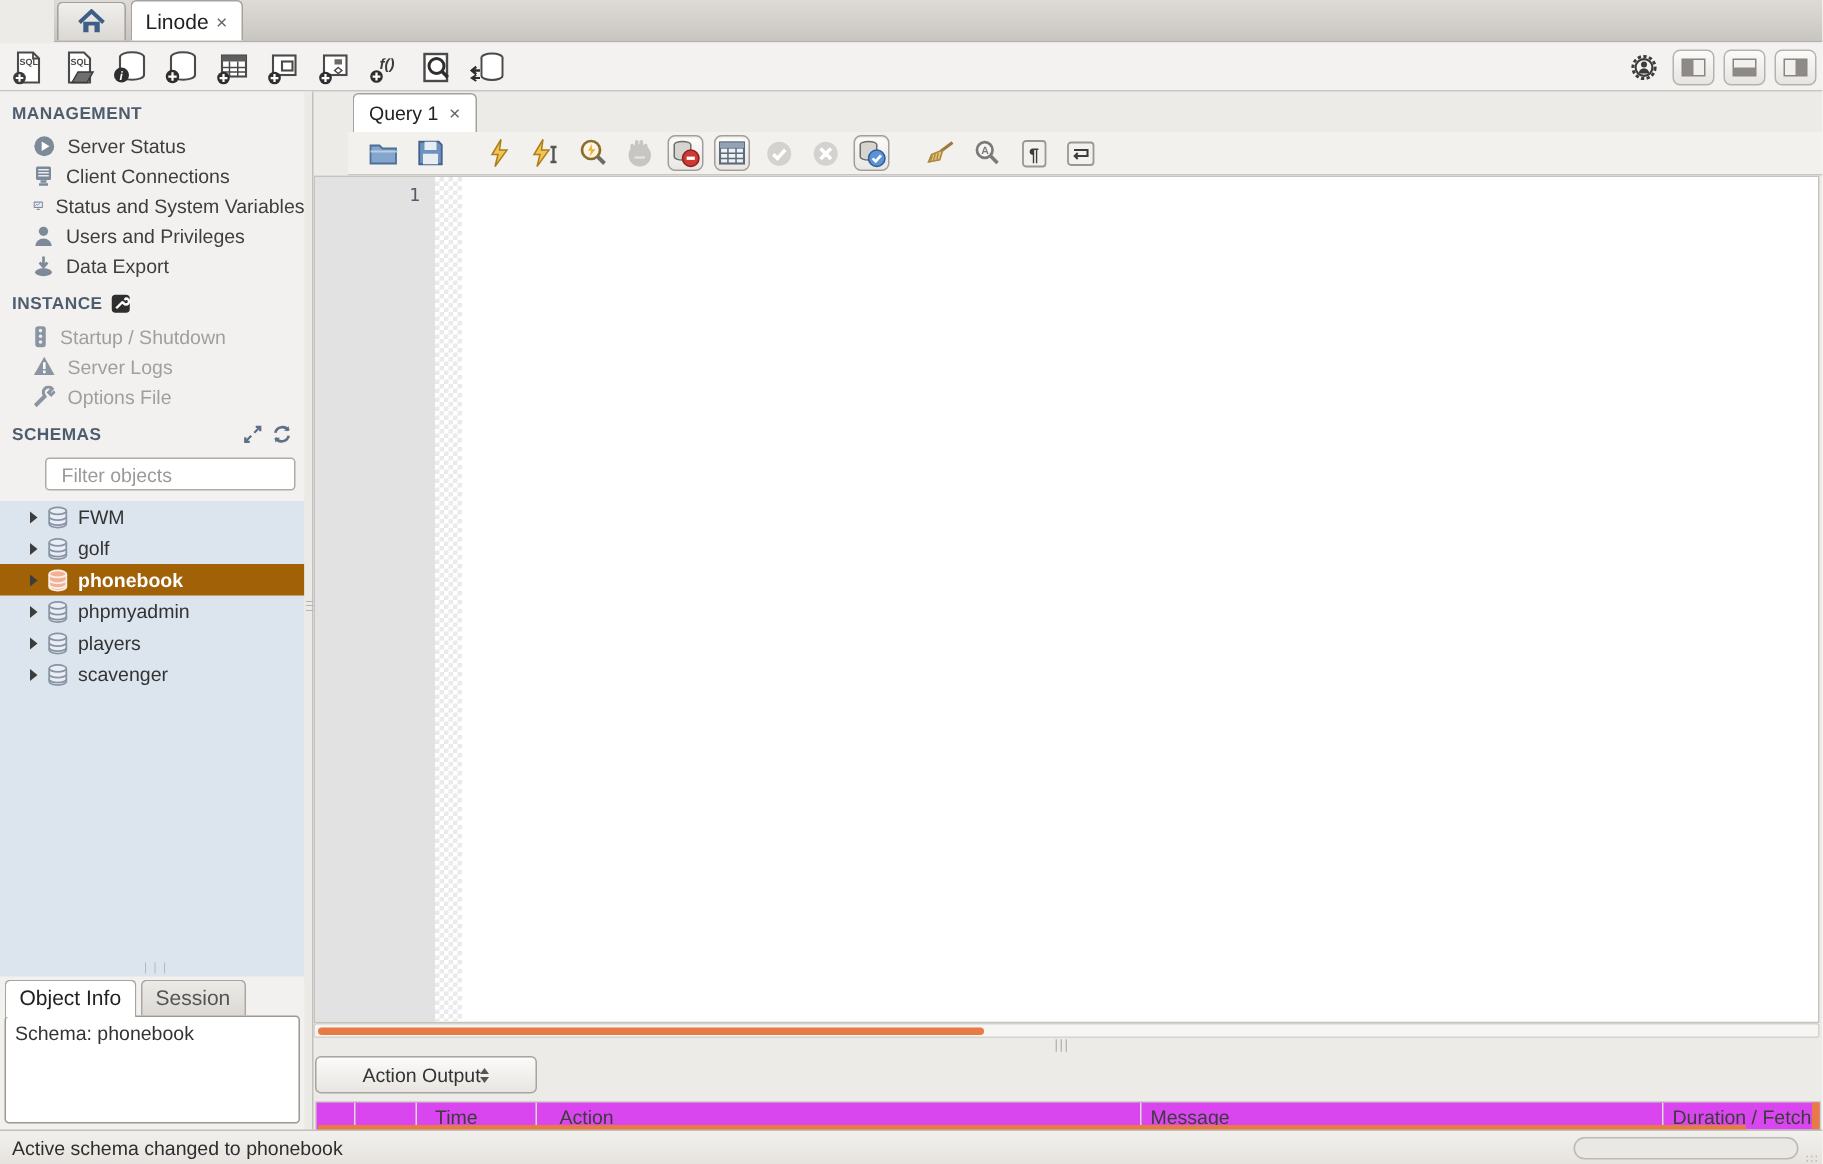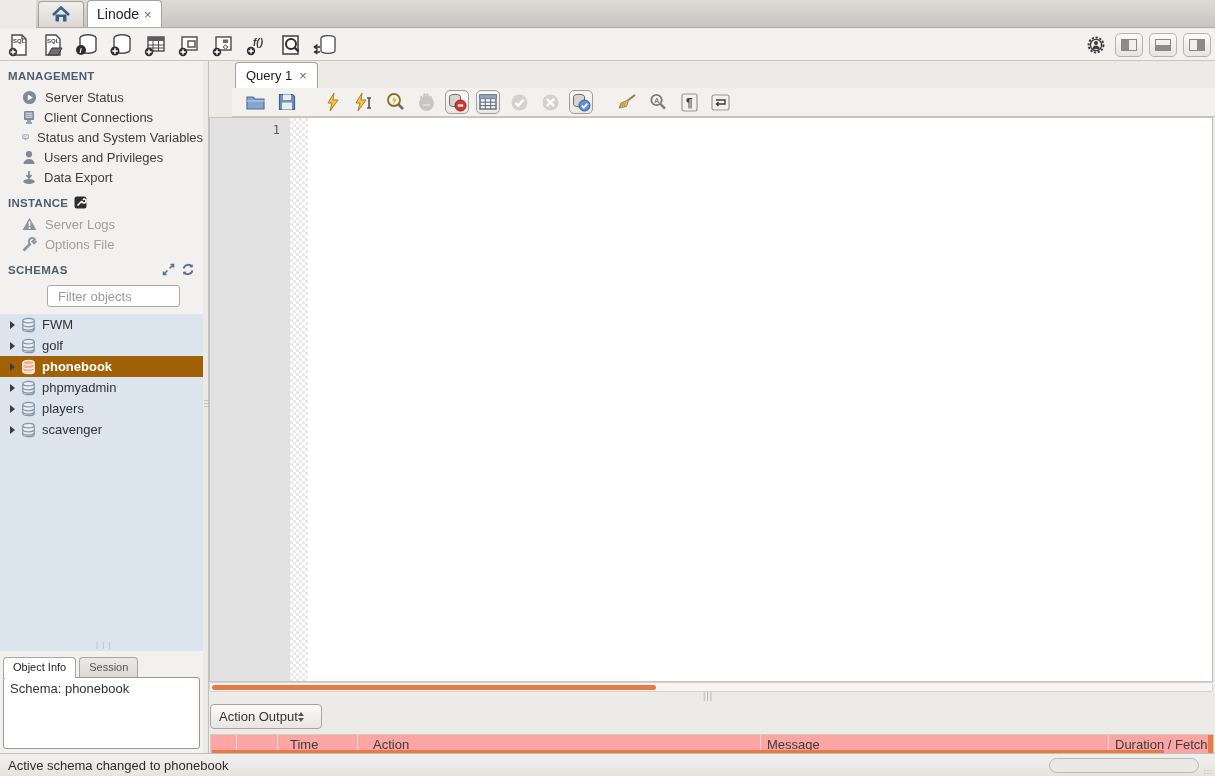--- a/index.html
+++ b/index.html
@@ -40,37 +40,37 @@
 
   
   .sidebar{position:absolute;top:61px;left:0;width:203px;bottom:23px;
     background:#f2f1ef;display:flex;flex-direction:column;}
   .section-hdr{padding:9px 8px 5px;font-weight:bold;font-size:11.5px;color:#4e5d6e;
     letter-spacing:.3px;display:flex;align-items:center;gap:6px;}
   .section-hdr .spacer{flex:1;}
   .side-item{height:20px;display:flex;align-items:center;padding-left:22px;gap:8px;
     color:#3e3e3e;white-space:nowrap;overflow:hidden;}
   .side-item.disabled{color:#9f9f9f;}
-  .filter-wrap{margin:4px 23px 2px;padding-left:24px;}
+  .filter-wrap{margin:4px 6px 2px;padding-left:24px;}
   .filter-box{width:100%;height:22px;border:1px solid #aeaba7;border-radius:3px;
     background:#fff;display:flex;align-items:center;gap:5px;padding:0 5px;}
   .filter-box input{border:none;outline:none;flex:1;font-size:13px;color:#444;
     font-family:inherit;background:transparent;}
   .filter-box input::placeholder{color:#9a9a9a;}
   .schema-tree{flex:1;background:#dce4ee;margin-top:5px;overflow:hidden;position:relative;}
-  .tree-row{height:21px;display:flex;align-items:center;padding-left:10px;gap:6px;color:#333;}
+  .tree-row{height:21px;display:flex;align-items:center;padding-left:20px;gap:6px;color:#333;}
   .tree-row.selected{background:#a16207;color:#fff;font-weight:bold;}
   .exp{width:0;height:0;border-left:5px solid #3c3c3c;border-top:4px solid transparent;
     border-bottom:4px solid transparent;flex:none;}
   .tree-grip{position:absolute;bottom:2px;left:96px;color:#b0b8c4;font-size:8px;letter-spacing:1px;}
   .db-body{fill:#eaeef4;stroke:#8694a6;stroke-width:1.2;}
   .selected .db-body{fill:#f0b294;stroke:#fdf0e8;}
   .obj-tabs{display:flex;align-items:flex-end;height:26px;padding-left:3px;gap:3px;}
   .obj-tab{border:1px solid #a8a5a1;border-bottom:none;border-radius:4px 4px 0 0;
-    padding:3px 9px 4px;background:linear-gradient(#eceae7,#dcd9d5);color:#555;font-size:11px;}
+    padding:3px 9px 4px;background:linear-gradient(#eceae7,#dcd9d5);color:#555;font-size:14px;}
   .obj-tab.active{background:#fff;color:#222;position:relative;top:1px;padding-bottom:5px;}
   .info-box{border:1px solid #9b9894;border-radius:3px;background:#fff;
     margin:0 3px 4px;height:72px;padding:3px 6px;color:#333;}
 
   
   .v-splitter{position:absolute;left:203px;top:61px;width:6px;bottom:23px;
     background:#eceae7;border-right:1px solid #c3c0bc;}
   .v-grip{position:absolute;top:338px;left:1px;color:#aeaba7;font-size:9px;line-height:3px;}
 
   
@@ -96,27 +96,27 @@
   .editor-area{flex:1;background:#fff;}
   .editor-hscroll{position:absolute;left:0;right:2px;top:621px;height:10px;
     background:#f6f5f3;border:1px solid #d6d3cf;border-radius:2px;}
   .editor-hscroll .thumb{position:absolute;left:2px;top:2px;height:5px;width:444px;
     background:#e87a45;border-radius:3px;}
   .h-splitter{position:absolute;left:0;right:0;top:632px;height:8px;}
   .h-grip{position:absolute;left:494px;top:-2px;color:#aeaba7;font-size:9px;letter-spacing:1px;}
 
   
   .action-output{position:absolute;left:0;right:0;top:640px;bottom:0;}
-  .ao-select{position:absolute;left:1px;top:3px;width:112px;height:25px;
+  .ao-select{position:absolute;left:1px;top:3px;width:148px;height:25px;
     border:1px solid #a8a5a1;border-radius:4px;background:linear-gradient(#fcfbfa,#e8e5e1);
-    display:flex;align-items:center;justify-content:flex-start;padding:0 8px;color:#333;}
+    display:flex;align-items:center;justify-content:center;padding:0 8px;color:#333;}
   .stepper{display:flex;flex-direction:column;gap:2px;align-items:center;}
   .stp-up{width:0;height:0;border-bottom:4px solid #555;border-left:3.5px solid transparent;border-right:3.5px solid transparent;}
   .stp-dn{width:0;height:0;border-top:4px solid #555;border-left:3.5px solid transparent;border-right:3.5px solid transparent;}
-  .ao-header{position:absolute;left:1px;right:1px;top:33px;height:20px;background:#fca5a5;
+  .ao-header{position:absolute;left:1px;right:1px;top:33px;height:20px;background:#d946ef;
     border:1px solid #d2cfcb;display:flex;align-items:center;color:#3c3c3c;overflow:hidden;}
   .ao-col{height:100%;display:flex;align-items:center;border-right:1px solid #dedbd7;
     padding-left:12px;white-space:nowrap;overflow:hidden;flex:none;}
   .ao-hscroll{position:absolute;left:3px;top:49px;height:4px;width:952px;background:#e87a45;}
   .ao-vscroll{position:absolute;right:2px;top:34px;width:5px;height:18px;background:#e87a45;}
 
   
   .status-bar{position:absolute;left:0;right:0;bottom:0;height:23px;
     background:linear-gradient(#f2f0ed,#e6e3df);border-top:1px solid #c2bfbb;
     display:flex;align-items:center;padding-left:8px;color:#2e2e2e;}
@@ -284,20 +284,29 @@
     </svg>
     <span>Data Export</span>
   </div>
 
   <div class="section-hdr">
     <span>INSTANCE</span>
     <svg width="13" height="13" viewBox="0 0 13 13">
       <rect x="0.5" y="0.5" width="12" height="12" rx="2.5" fill="#2e2e2e"></rect>
       <path d="M3.5 9.5 L8 5 M8 5 a2 2 0 1 0 2 -2 l-1 1" fill="none" stroke="#fff" stroke-width="1.6"></path>
     </svg>
+  </div>
+  <div class="side-item disabled">
+    <svg width="10" height="15" viewBox="0 0 10 15">
+      <rect x="1.5" y="0.5" width="7" height="14" rx="2" fill="#8b95a1"></rect>
+      <circle cx="5" cy="3.4" r="1.2" fill="#e9edf2"></circle>
+        <circle cx="5" cy="7.2" r="1.2" fill="#e9edf2"></circle>
+        <circle cx="5" cy="11" r="1.2" fill="#e9edf2"></circle>
+    </svg>
+    <span>Startup / Shutdown</span>
   </div>
   <div class="side-item disabled">
     <svg width="15" height="14" viewBox="0 0 15 14">
       <path d="M7.5 0.8 L14.4 13 H0.6 Z" fill="#8b95a1"></path>
       <rect x="6.7" y="4.5" width="1.7" height="4.5" fill="#fff"></rect>
         <rect x="6.7" y="10" width="1.7" height="1.8" fill="#fff"></rect>
     </svg>
     <span>Server Logs</span>
   </div>
   <div class="side-item disabled">

